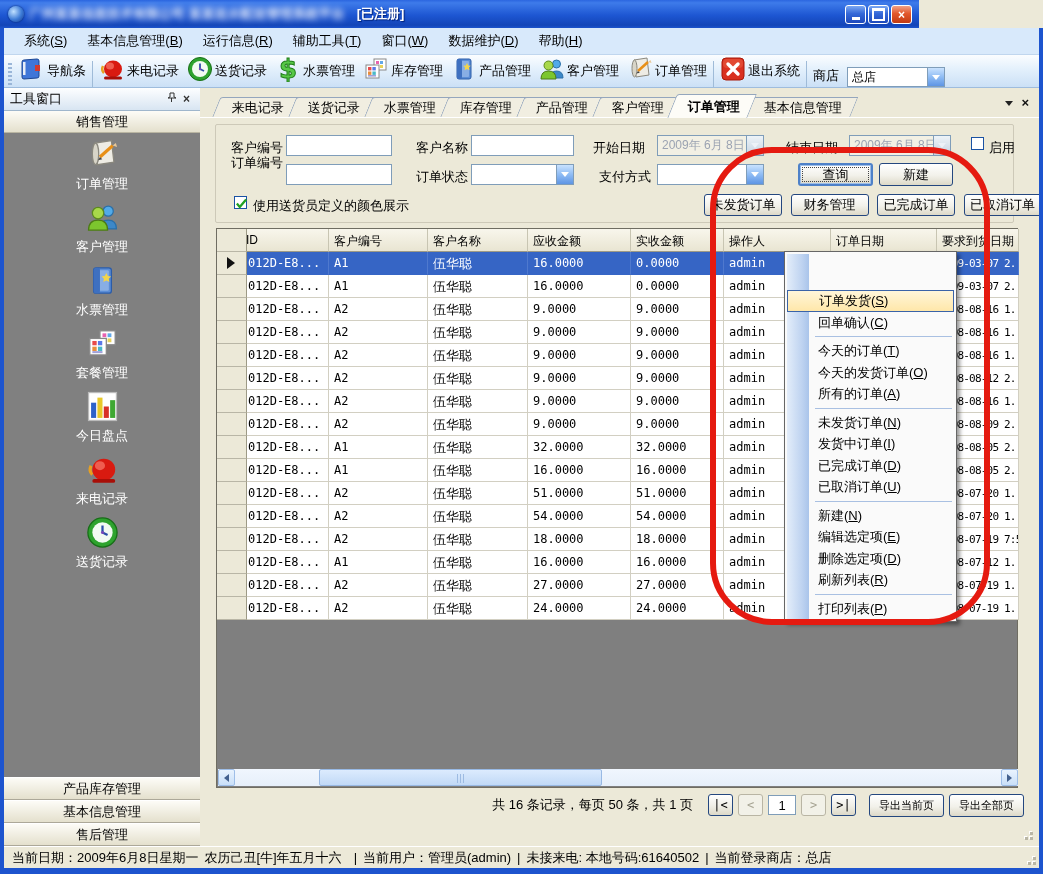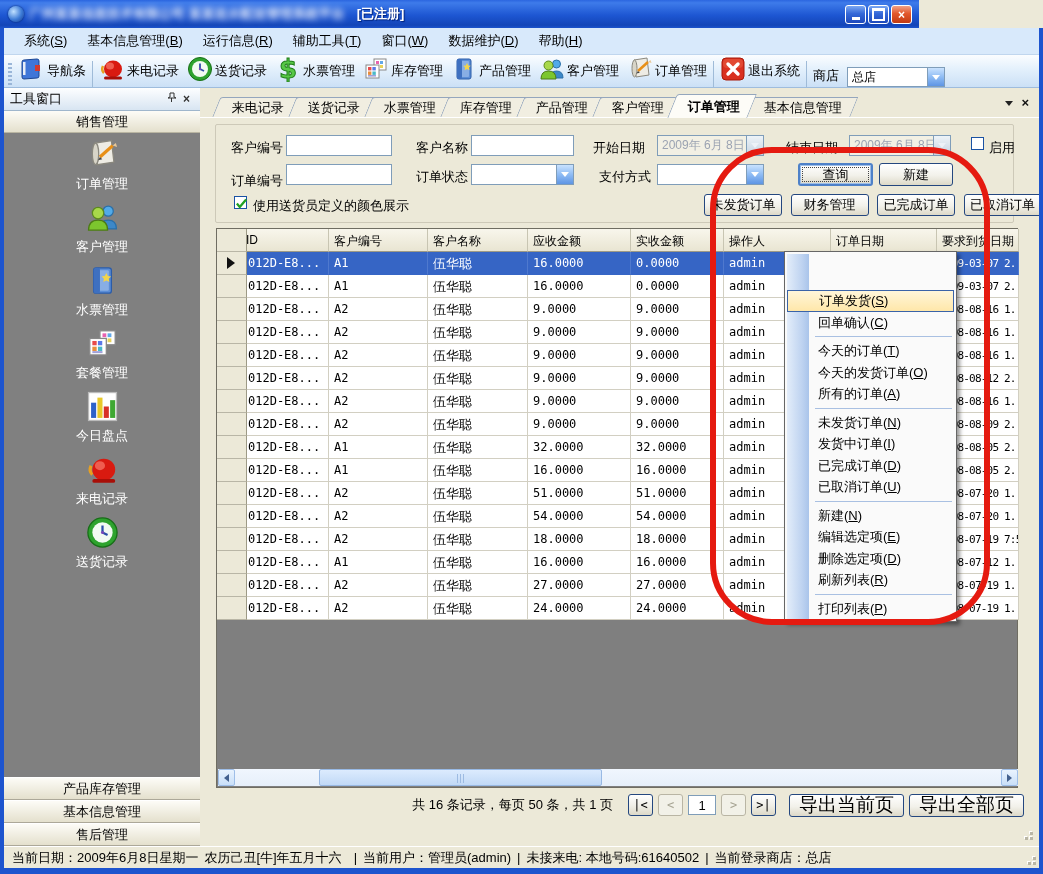--- a/index.html
+++ b/index.html
@@ -70,21 +70,21 @@
   #hscroll{position:absolute;left:1px;bottom:1px;width:800px;height:17px;background:linear-gradient(180deg,#F0F6FE,#E6EFFA);}
   .sb-arrow{position:absolute;top:0;width:17px;height:17px;background:linear-gradient(180deg,#E9F3FE,#C9DFF8);border:1px solid #9EBEE8;border-radius:2px;box-sizing:border-box;display:flex;align-items:center;justify-content:center;}
   .sb-thumb{position:absolute;left:101px;top:0;width:283px;height:17px;background:linear-gradient(180deg,#DCEBFE,#C1D9F6);border:1px solid #98B9E4;border-radius:2px;box-sizing:border-box;}
   .sb-thumb:after{content:"";position:absolute;left:50%;top:4px;width:9px;height:9px;margin-left:-4px;background:repeating-linear-gradient(90deg,#9DBBE2 0 1px,transparent 1px 3px);}
   .tri-l{width:0;height:0;border-top:4px solid transparent;border-bottom:4px solid transparent;border-right:5px solid #44618E;}
   .tri-r{width:0;height:0;border-top:4px solid transparent;border-bottom:4px solid transparent;border-left:5px solid #44618E;}
   #pager{position:absolute;left:0px;top:704px;width:824px;height:26px;display:flex;align-items:center;justify-content:flex-end;gap:5px;font-size:13px;}
   .pgbtn{width:25px;height:22px;border:1px solid #24477F;border-radius:3px;background:linear-gradient(180deg,#FFFFFF,#EFEEE6 55%,#DDD9C8);display:flex;align-items:center;justify-content:center;font-size:12px;font-family:"DejaVu Sans Mono",monospace;box-sizing:border-box;}
   .pgbtn.disabled{border-color:#B9B5A4;color:#A6A392;background:#F2F1E8;}
   .pgnum{width:28px;height:20px;border:1px solid #7F9DB9;background:#fff;text-align:center;line-height:20px;box-sizing:border-box;}
-  .pgexport{height:23px;padding:0 9px;border:1px solid #24477F;border-radius:3px;background:linear-gradient(180deg,#FFFFFF,#F2F1EA 55%,#DDD9C8);display:flex;align-items:center;font-size:19px;box-sizing:border-box;}
+  .pgexport{height:23px;padding:0 9px;border:1px solid #24477F;border-radius:3px;background:linear-gradient(180deg,#FFFFFF,#F2F1EA 55%,#DDD9C8);display:flex;align-items:center;font-size:11px;box-sizing:border-box;}
   #statusbar{left:4px;top:846px;width:1035px;height:22px;background:#ECE9D8;border-top:1px solid #fff;font-size:13px;display:flex;align-items:center;padding-left:8px;box-sizing:border-box;position:absolute;}
   #ctxmenu{position:absolute;left:784px;top:251px;width:173px;background:#FAFAFA;border:1px solid #666;box-shadow:3px 3px 4px rgba(0,0,0,0.4);z-index:40;padding:2px;box-sizing:border-box;}
   #ctxmenu .strip{position:absolute;left:2px;top:2px;bottom:2px;width:22px;background:linear-gradient(90deg,#E3EDFA 0%,#BDD2F0 70%,#A9C4EA 100%);}
   .mi{position:relative;height:21.5px;line-height:21.5px;padding-left:31px;font-size:13px;white-space:nowrap;}
   .mi.hl{background:linear-gradient(180deg,#FFF6DA,#FFE7A9);border:1px solid #3A63A8;box-sizing:border-box;line-height:19.5px;margin-top:36px;}
   .msep{height:7px;position:relative;}
   .msep:after{content:"";position:absolute;left:28px;right:2px;top:3px;height:1px;background:#A9C0E2;}
   #redring{position:absolute;left:710px;top:147px;width:280px;height:478px;border:6px solid #E51A10;border-radius:62px;z-index:50;box-sizing:border-box;}
   u{text-decoration:underline;}
 </style>
@@ -320,21 +320,21 @@
  <div class="flabel" style="left:570px;top:14px;">结束日期</div>
  <div class="fcombo disabled" style="left:633px;top:10px;width:102px;">
         <span class="val">2009年 6月 8日</span>
         <span class="combo-btn">
           <span class="chev"></span>
         </span>
       </div>
  <div class="cb" style="left:755px;top:12px;"></div>
  <div class="flabel" style="left:773px;top:14px;">启用</div>
 
- <div class="flabel" style="left:15px;top:47px;">订单编号</div>
+ <div class="flabel" style="left:15px;top:29px;">订单编号</div>
  <div class="finput" style="left:70px;top:39px;width:106px;"></div>
  <div class="flabel" style="left:200px;top:43px;">订单状态</div>
  <div class="fcombo" style="left:255px;top:39px;width:103px;">
         <span class="val"></span>
         <span class="combo-btn">
           <span class="chev"></span>
         </span>
       </div>
  <div class="flabel" style="left:383px;top:43px;">支付方式</div>
  <div class="fcombo" style="left:441px;top:39px;width:107px;">

